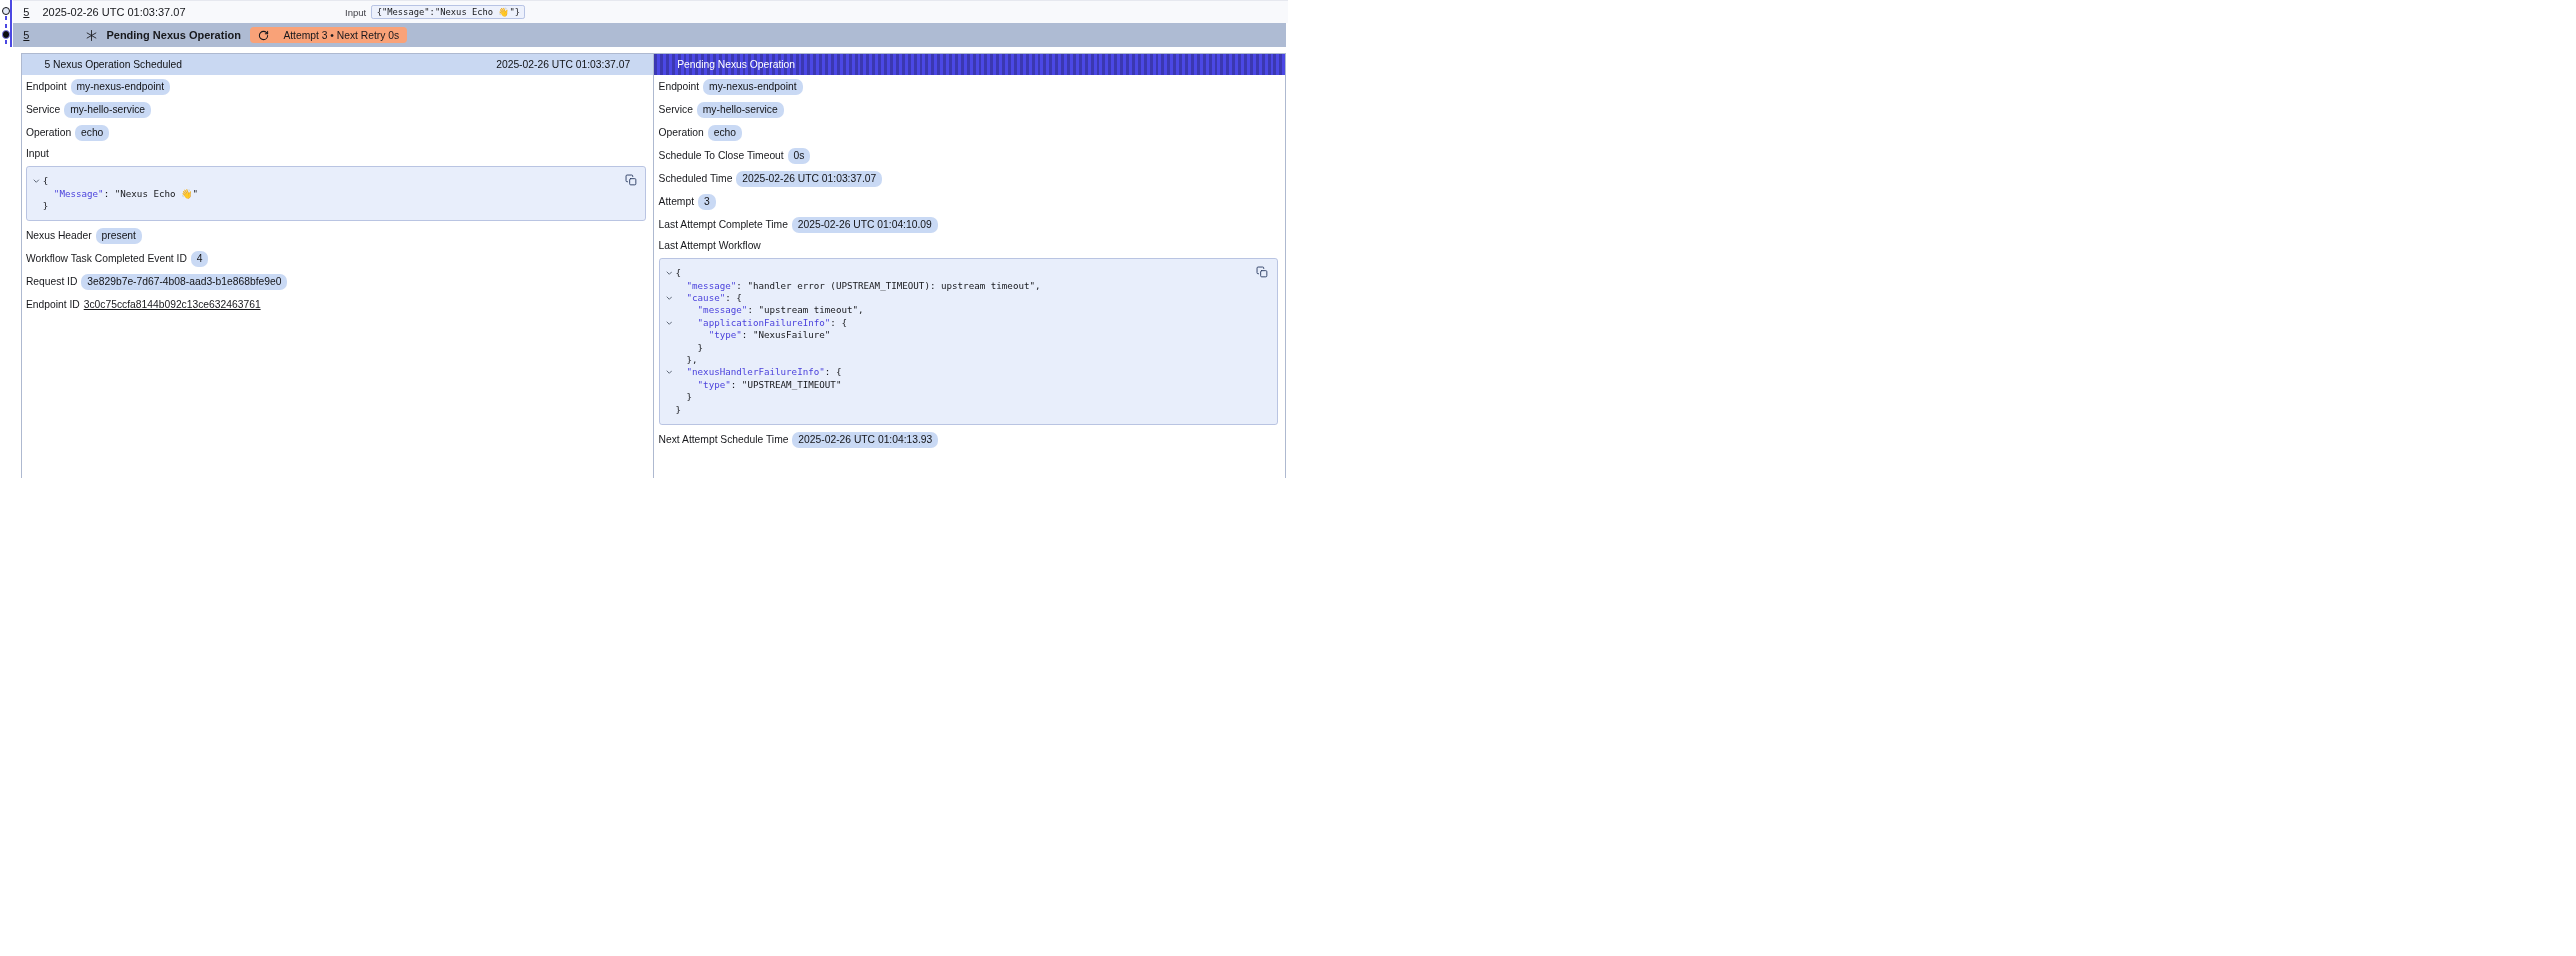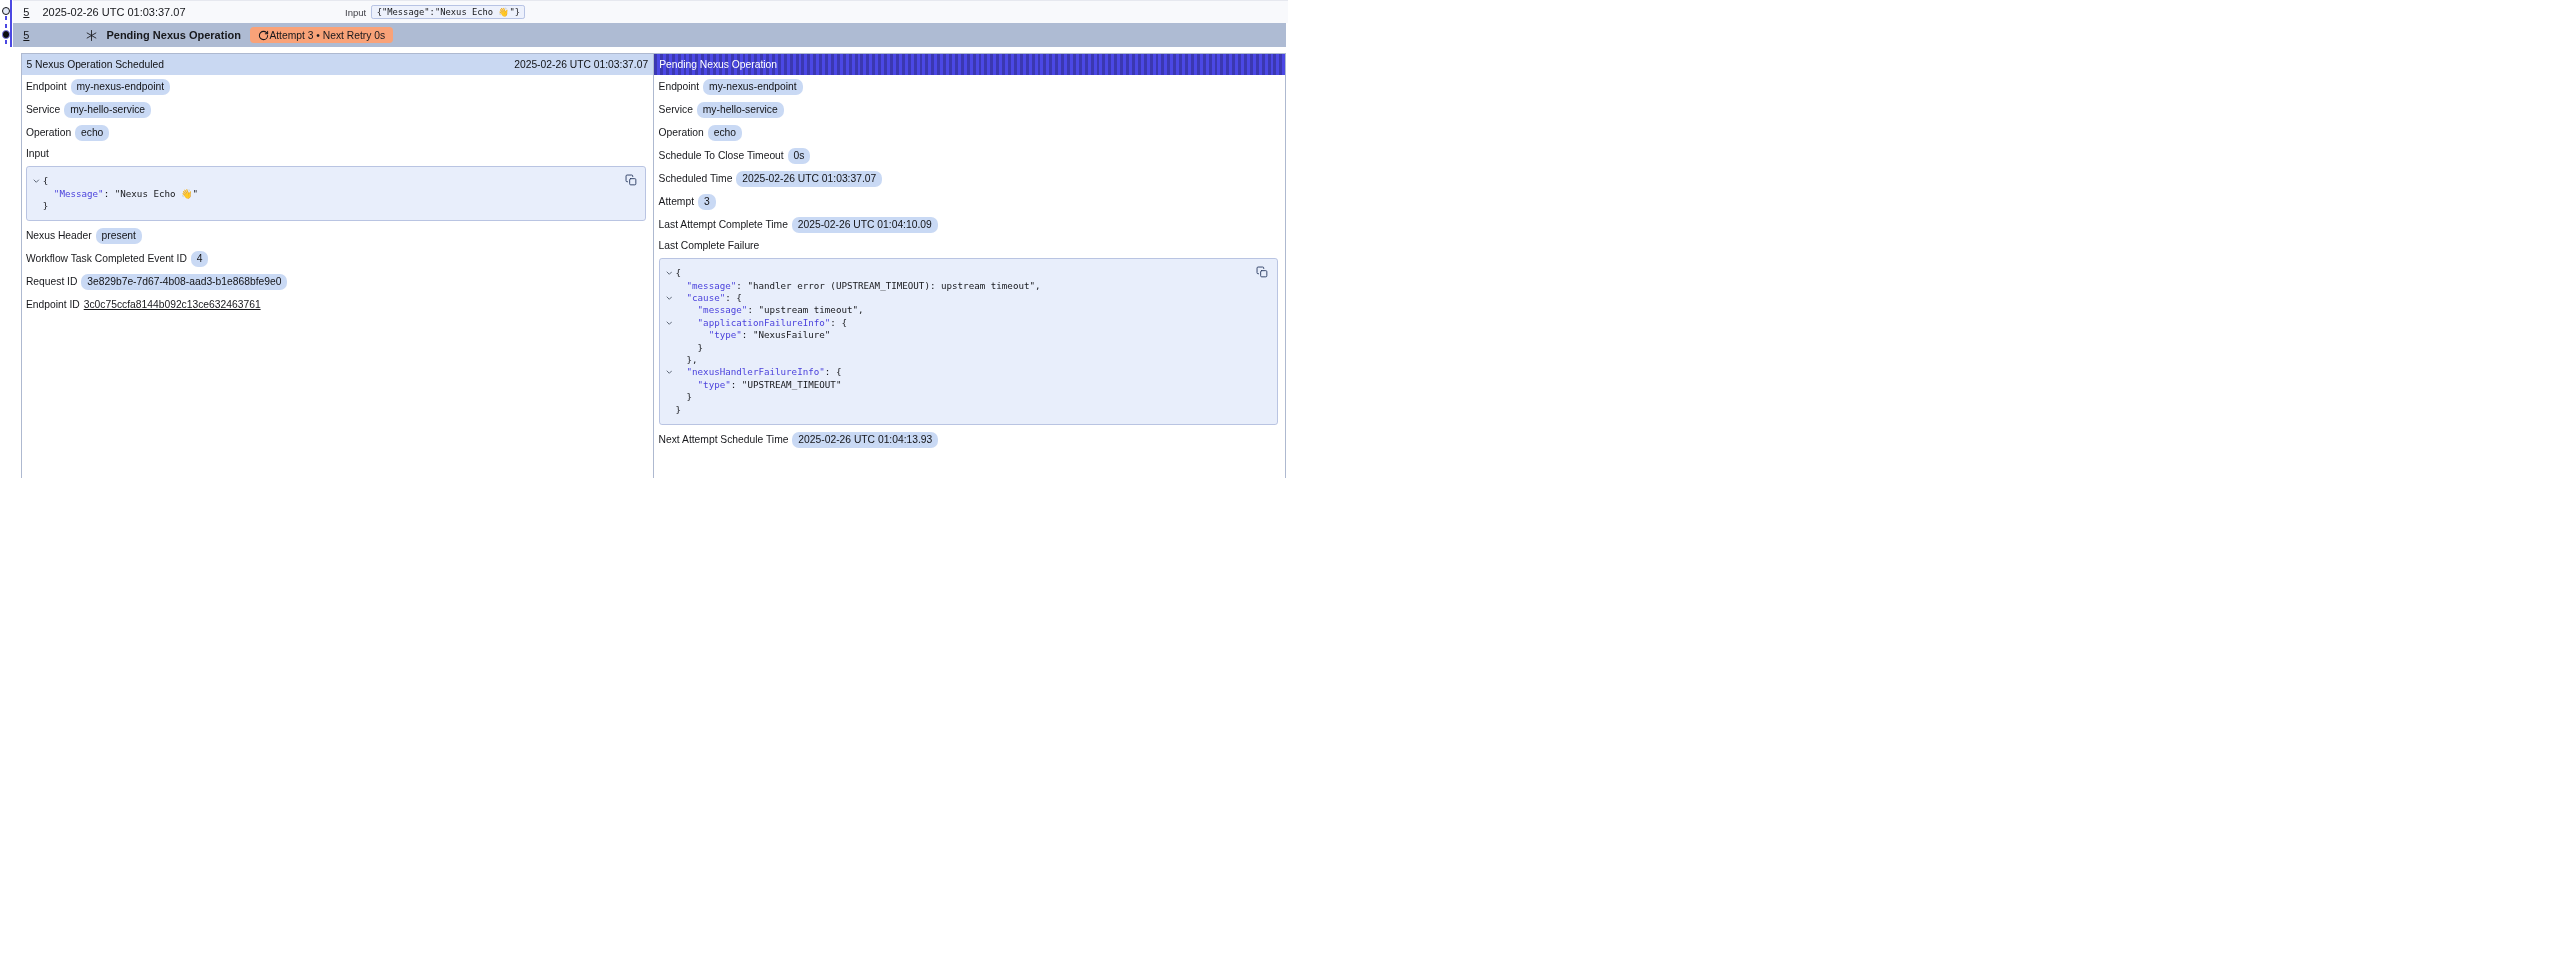--- a/index.html
+++ b/index.html
@@ -21,31 +21,31 @@
   .pending-row{position:absolute;left:13px;right:2.2px;top:23px;height:24px;background:#aebbd3;
                display:flex;align-items:center;font-size:11px;}
   .id-link{color:#17181c;text-decoration:underline;margin-left:10.3px;}
   .evt-ts{margin-left:13px;}
   .evt-title{margin-left:9.5px;font-weight:400;margin-top:42px;}
   .evt-input-label{margin-left:12.4px;font-size:9.5px;color:#3f3f46;}
   .evt-chip{margin-left:5.1px;font-family:"DejaVu Sans Mono",monospace;font-size:8.8px;
             background:#edf1fc;border:0.7px solid #b7c3e4;border-radius:2.2px;padding:0.7px 4.4px;}
   .pending-icon{margin-left:56px;display:inline-flex;}
   .pending-title{margin-left:8px;font-weight:700;}
-  .retry-badge{margin-left:9.5px;display:inline-flex;align-items:center;gap:0;background:#f9a278;
+  .retry-badge{margin-left:9.5px;display:inline-flex;align-items:center;gap:14px;background:#f9a278;
                border-radius:3.7px;padding:2.9px 8px;font-size:10.3px;color:#17171c;}
 
   
   .panels{position:absolute;left:20.5px;right:2.2px;top:53px;bottom:0;display:grid;
           grid-template-columns:1fr 1fr;}
   .panel{overflow:hidden;border-top:0.7px solid #aeb9d0;}
   .panel.left{border-left:0.7px solid #aeb9d0;}
   .panel.right{border-left:0.7px solid #aeb9d0;border-right:0.7px solid #aeb9d0;}
   .panel-header{height:20.5px;display:flex;align-items:center;justify-content:space-between;
-                padding:0 5px;font-size:10.3px;}
+                padding:0 23px;font-size:10.3px;}
   .panel.left .panel-header{background:#c9d8f2;color:#101114;}
   .panel.right .panel-header{background:repeating-linear-gradient(90deg,#3b38b0 0 2.9px,#4b48e5 2.9px 5.9px);
                              color:#ffffff;font-weight:500;}
   .panel-body{padding:4.4px 7.3px 0 4.4px;}
 
   .field-row{display:flex;align-items:center;gap:4px;height:16px;margin-bottom:7px;font-size:10.3px;}
   .field-label{color:#17181c;white-space:nowrap;}
   .badge{background:#c9d9f4;border-radius:7px;padding:1.5px 5.9px;line-height:13px;color:#131316;white-space:nowrap;}
   .link-value{color:#17181c;text-decoration:underline;white-space:nowrap;}
 
@@ -179,21 +179,21 @@
             </div>
             <div class="field-row">
               <span class="field-label">Attempt</span>
               <span class="badge">3</span>
             </div>
             <div class="field-row">
               <span class="field-label">Last Attempt Complete Time</span>
               <span class="badge">2025-02-26 UTC 01:04:10.09</span>
             </div>
           </div>
-        <div class="block-label">Last Complete Failure</div>
+        <div class="block-label">Last Attempt Workflow</div>
         <div class="codeblock">
           <button class="copy-btn">
             <svg width="12.4" height="12.4" viewBox="0 0 24 24" fill="none" stroke="#2c3e63" stroke-width="1.8" stroke-linecap="round" stroke-linejoin="round">
               <rect x="9" y="9" width="12" height="12" rx="2"></rect>
                 <path d="M5 15H4a2 2 0 0 1-2-2V4a2 2 0 0 1 2-2h9a2 2 0 0 1 2 2v1"></path>
             </svg>
           </button>
         <div class="code-line"><span class="gutter"><svg width="6.6" height="4.4" viewBox="0 0 9 6">
                   <path d="M1 1l3.5 3.5L8 1" fill="none" stroke="#5a6372" stroke-width="1.3"></path>
                 </svg></span><span class="pl">{</span></div>

